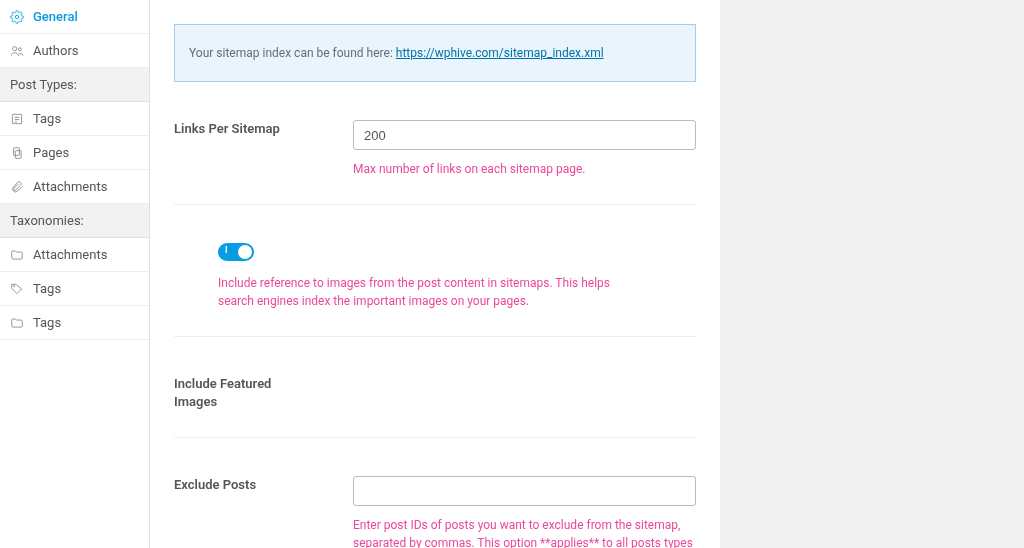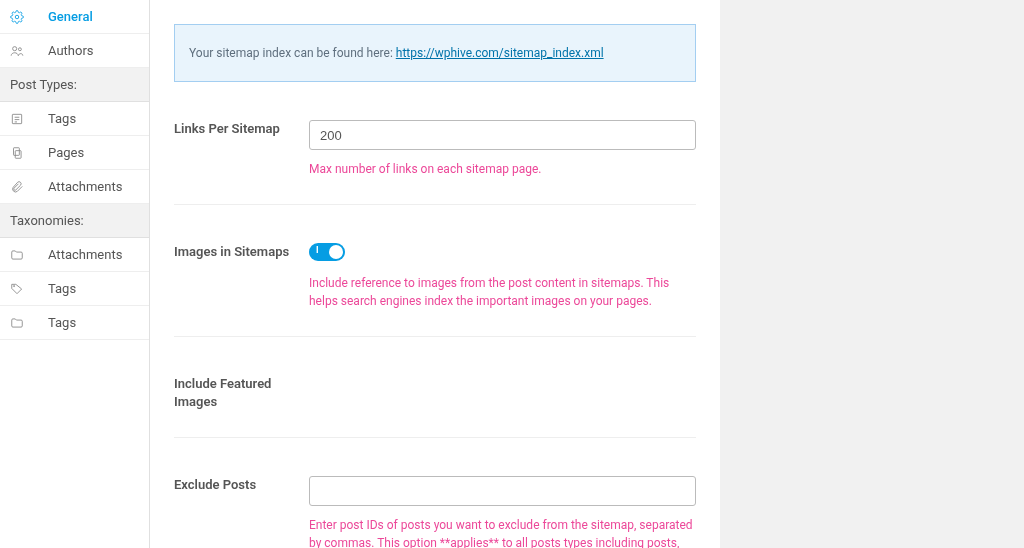--- a/index.html
+++ b/index.html
@@ -17,21 +17,21 @@
       width: 150px;
       flex-shrink: 0;
       border: 1px solid #e0e0e0;
       border-top: none;
       border-left: none;
       background: #fff;
     }
     .sidebar-item {
       display: flex;
       align-items: center;
-      gap: 24px;
+      gap: 9px;
       padding: 9px 10px;
       border-bottom: 1px solid #eee;
       cursor: pointer;
       font-size: 13px;
       color: #555;
     }
     .sidebar-item.first { border-top: none; }
     .sidebar-item.active {
       color: #069de3;
       font-weight: 500;
@@ -76,21 +76,21 @@
       border-bottom: 1px solid #eee;
     }
     .field-label {
       width: 135px;
       flex-shrink: 0;
       font-size: 13px;
       color: #555;
       font-weight: 600;
       line-height: 1.4;
     }
-    .field-ctrl { flex: 1; }
+    .field-ctrl { flex: 1; margin-left: 44px; }
     .txt-input {
       width: 100%;
       max-width: 393px;
       height: 30px;
       border: 1px solid #bbb;
       border-radius: 3px;
       padding: 4px 10px;
       font-size: 13px;
       color: #555;
     }
@@ -234,21 +234,20 @@
 
     <div class="field-row">
       <div class="field-label">Links Per Sitemap</div>
       <div class="field-ctrl">
         <input type="text" class="txt-input" value="200" style="">
         <div class="desc">Max number of links on each sitemap page.</div>
       </div>
     </div>
 
     <div class="field-row">
-      <div class="field-label">Images in Sitemaps</div>
       <div class="field-ctrl">
         <span class="toggle"></span>
         <div class="desc">Include reference to images from the post content in sitemaps. This helps search engines index the important images on your pages.</div>
       </div>
     </div>
 
     <div class="field-row">
       <div class="field-label">Include Featured Images</div>
     </div>
 

